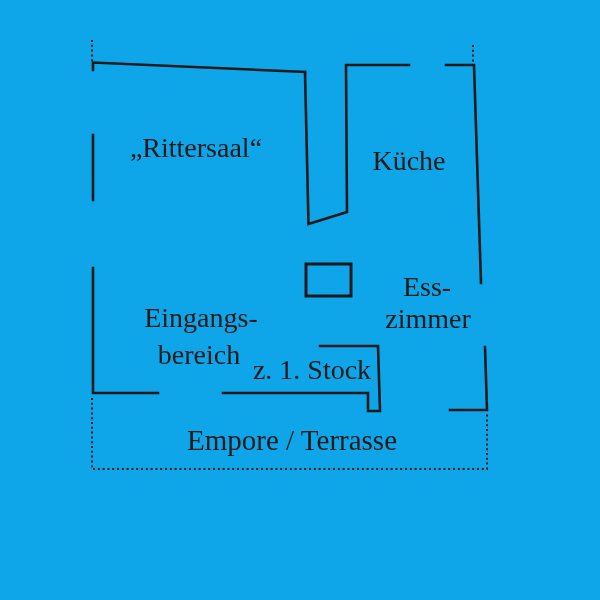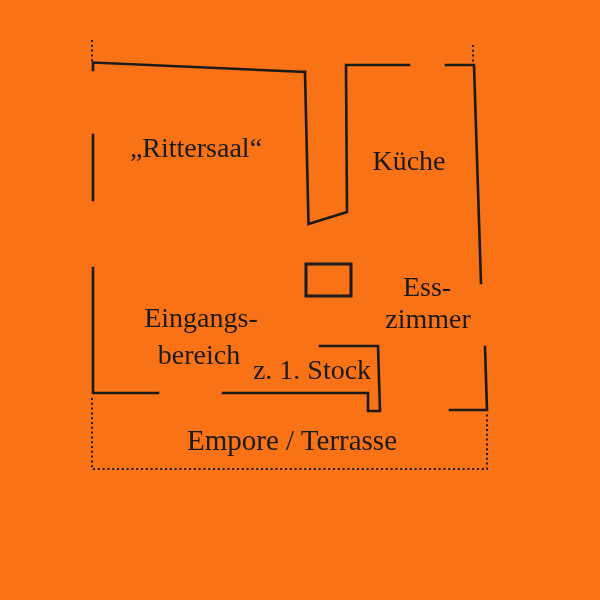--- a/index.html
+++ b/index.html
@@ -4,21 +4,21 @@
 <style>
   html, body {
     margin: 0;
     padding: 0;
     background: #ffffff;
   }
   .canvas {
     position: relative;
     width: 600px;
     height: 600px;
-    background: #f97316;
+    background: #0ea5e9;
     overflow: hidden;
   }
   svg text {
     font-family: "Liberation Serif", "DejaVu Serif", serif;
     fill: #1a1a1a;
   }
   .room-label { font-size: 28px; }
   .room-label-lg { font-size: 29px; }
 </style>
 </head>

